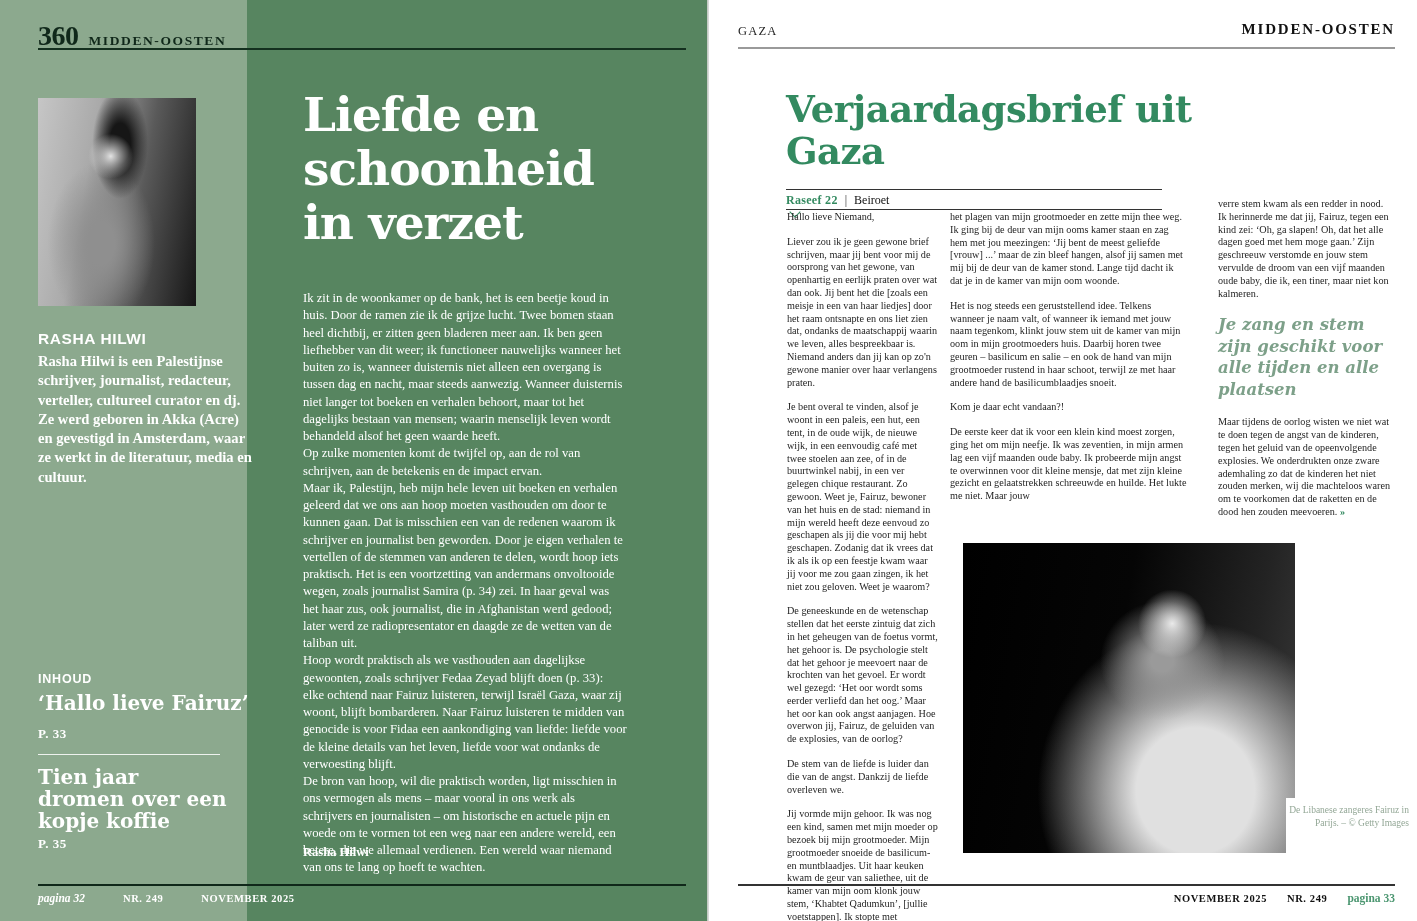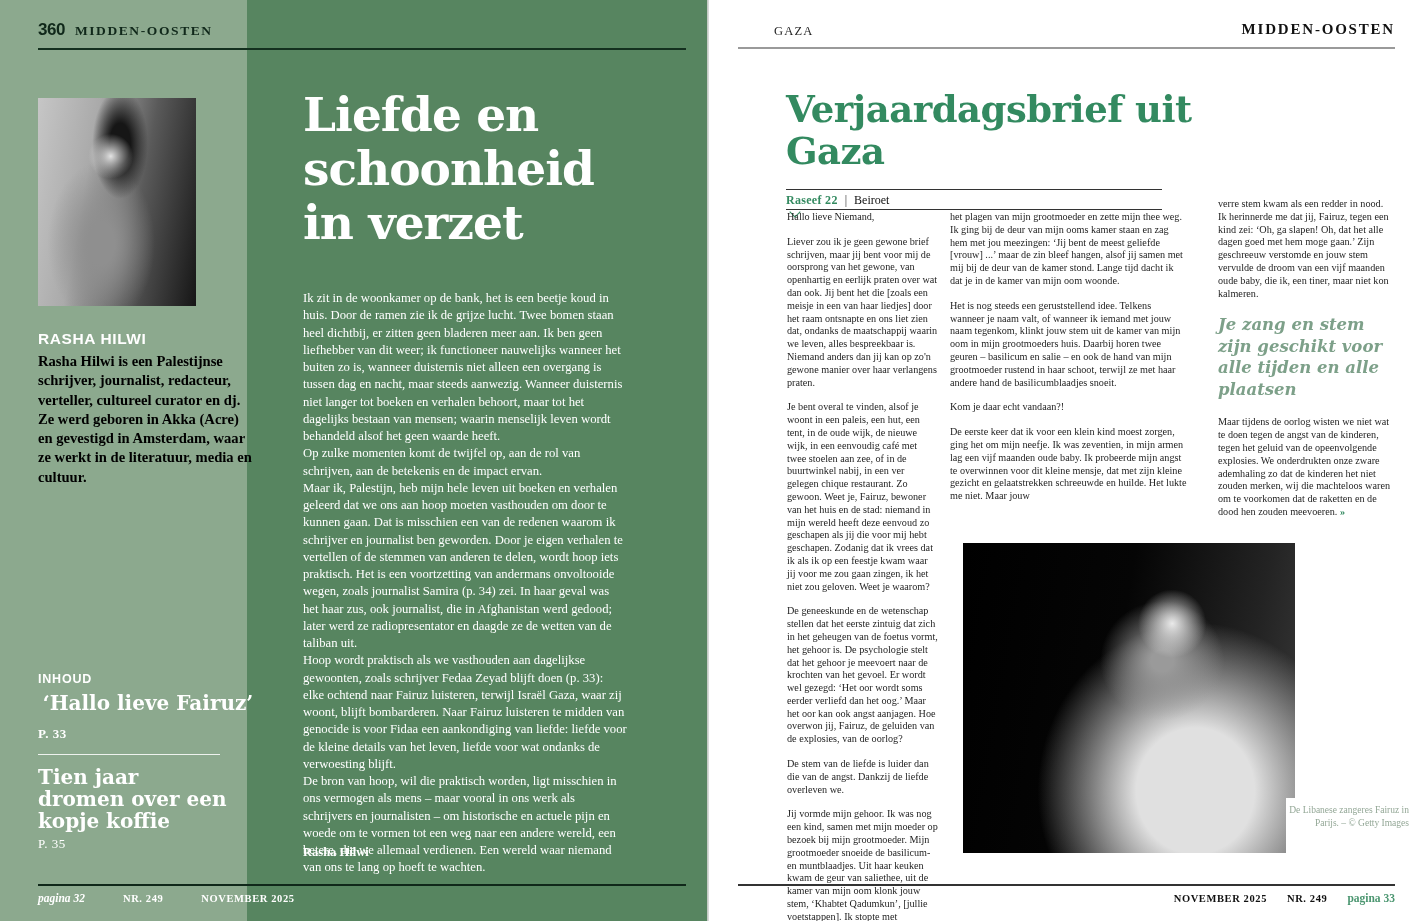--- a/index.html
+++ b/index.html
@@ -4,61 +4,61 @@
 <style>
   html,body{margin:0;padding:0;background:#e8e8e8;}
   #spread{position:relative;width:1417px;height:921px;background:#ffffff;overflow:hidden;
           font-family:"Liberation Serif",serif;}
   .abs{position:absolute;}
 
   
   #page-left{left:0;top:0;width:708px;height:921px;background:#578560;}
   #left-strip{left:0;top:0;width:247px;height:921px;background:#8CA98E;}
   #left-kicker{left:38px;top:20px;display:flex;align-items:baseline;gap:10px;color:#10281a;}
-  #kicker-number{font-family:Liberation Sans, sans-serif;font-weight:bold;font-size:17px;letter-spacing:-0.5px;}
+  #kicker-number{font-family:Liberation Serif, serif;font-weight:bold;font-size:28px;letter-spacing:-0.5px;}
   #kicker-section{font-weight:bold;font-size:13.5px;letter-spacing:1.6px;}
   #left-header-rule{left:38px;top:48px;width:648px;height:2px;background:#14301f;}
 
   #left-photo{left:38px;top:98px;width:158px;height:208px;
     background:
       radial-gradient(circle at 46% 28%, #e3e3e3 0%, rgba(227,227,227,0) 13%),
       radial-gradient(ellipse at 52% 22%, #161616 9%, rgba(22,22,22,0) 24%),
       radial-gradient(ellipse at 40% 70%, #8f8f8f 10%, rgba(140,140,140,0) 40%),
       linear-gradient(100deg,#c6c6c6 0%,#aaaaaa 32%,#5a5a5a 62%,#161616 100%);}
 
   #sidebar-name{left:38px;top:330px;color:#ffffff;font-family:"Liberation Sans",sans-serif;
     font-weight:bold;font-size:15.5px;letter-spacing:0.6px;}
-  #sidebar-bio{left:38px;top:352px;width:218px;color:#000000;font-size:14.6px;line-height:19.3px;font-weight:bold;}
+  #sidebar-bio{left:38px;top:352px;width:218px;color:#ffffff;font-size:14.6px;line-height:19.3px;font-weight:bold;}
 
   #inhoud-label{left:38px;top:672px;color:#ffffff;font-family:"Liberation Sans",sans-serif;
     font-weight:bold;font-size:12.5px;letter-spacing:0.8px;}
   .toc-title{color:#ffffff;font-weight:bold;font-family:"DejaVu Serif",serif;font-size:20px;line-height:22px;}
-  #toc-title-1{left:38px;top:692px;width:220px;text-align:center;}
+  #toc-title-1{left:38px;top:692px;width:220px;}
   #toc-page-1{left:38px;top:726px;color:#ffffff;font-weight:bold;font-size:13px;letter-spacing:0.5px;}
   #toc-divider{left:38px;top:754px;width:182px;height:1px;background:rgba(255,255,255,0.85);}
   #toc-title-2{left:38px;top:766px;width:190px;}
-  #toc-page-2{left:38px;top:836px;color:#ffffff;font-weight:normal;font-size:13px;letter-spacing:0.5px;}
+  #toc-page-2{left:38px;top:836px;color:#ffffff;font-weight:bold;font-size:13px;letter-spacing:0.5px;}
 
   #left-title{left:303px;top:88px;width:340px;color:#ffffff;font-family:"DejaVu Serif",serif;
     font-weight:bold;font-size:47px;line-height:54px;letter-spacing:-1px;}
   #left-body{left:303px;top:290px;width:324px;color:#ffffff;font-size:12.7px;line-height:17.25px;}
   #left-body p{margin:0;}
   #left-signature{left:303px;top:845px;color:#ffffff;font-weight:bold;font-size:12.5px;}
 
   #left-footer-rule{left:38px;top:884px;width:648px;height:1.5px;background:#10281a;}
   #left-footer{left:38px;top:892px;display:flex;gap:38px;color:#ffffff;font-size:11.5px;align-items:baseline;}
   .footer-italic{font-style:italic;font-weight:bold;}
   .footer-caps{font-weight:bold;letter-spacing:0.6px;font-size:10.5px;}
 
   
   #spine{left:707px;top:0;width:2px;height:921px;background:linear-gradient(to right,#b9c2ba,#e2e2e2);}
 
   
   #page-right{left:709px;top:0;width:708px;height:921px;background:#ffffff;}
-  #right-header-left{left:29px;top:24px;color:#222222;font-size:12.5px;letter-spacing:1.2px;margin-left:36px;}
+  #right-header-left{left:29px;top:24px;color:#222222;font-size:12.5px;letter-spacing:1.2px;}
   #right-header-right{right:22px;top:21px;color:#111111;font-weight:bold;font-size:15px;letter-spacing:1.8px;}
   #right-header-rule{left:29px;top:47px;width:657px;height:1.5px;background:#9a9a9a;}
 
   #right-title{left:77px;top:88px;width:430px;color:#338a60;font-family:"DejaVu Serif",serif;
     font-weight:bold;font-size:37px;line-height:42px;letter-spacing:-0.5px;}
   #byline-rule-top{left:77px;top:189px;width:376px;height:1px;background:#333333;}
   #byline{left:77px;top:193px;font-size:12px;color:#111111;}
   #byline .src{color:#338a60;font-weight:bold;letter-spacing:0.3px;}
   #byline .sep{color:#333333;margin:0 4px;}
   #byline-rule-bottom{left:77px;top:209px;width:376px;height:1px;background:#333333;}

